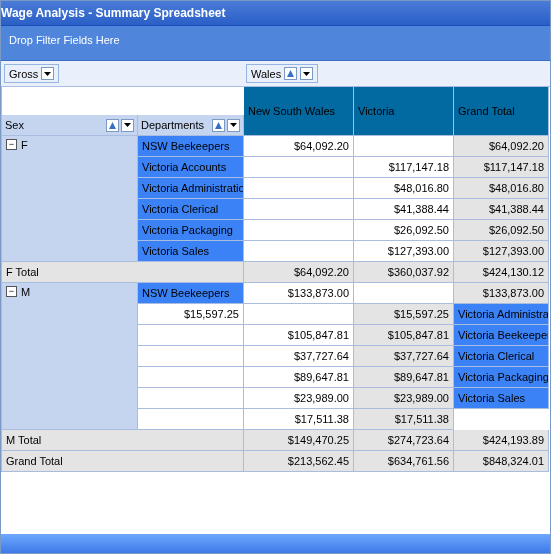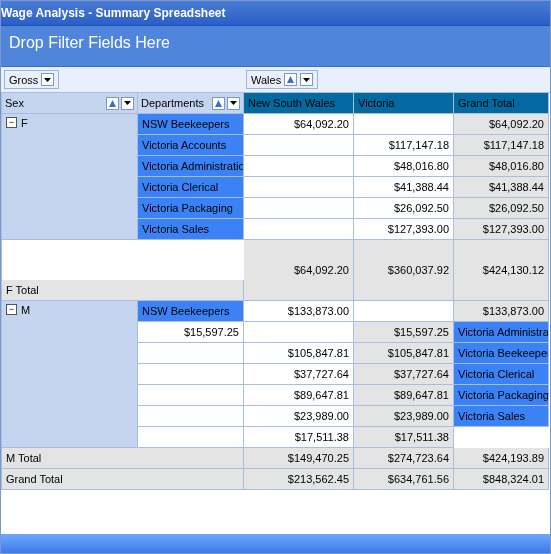--- a/index.html
+++ b/index.html
@@ -17,21 +17,21 @@
     background: linear-gradient(to bottom, #4a7bd6, #2a5fc7);
     color: #fff;
     font-weight: bold;
     font-size: 12px;
     padding: 5px 0;
     border-bottom: 1px solid #1a4fb7;
   }
   .filterbar {
     background: #4f86db;
     color: #fff;
-    font-size: 16px;
+    font-size: 11px;
     padding: 8px 4px 14px 8px;
     border-bottom: 1px solid #3a6fc6;
   }
   .fieldrow {
     display: flex;
     background: #eaf0fb;
     border-bottom: 1px solid #a9bde0;
   }
   .field-btn {
     display: inline-flex;
@@ -73,20 +73,21 @@
     background: #0369a1;
     font-weight: normal;
     color: #000;
     position: relative;
   }
   .hdr-field {
     background: #c5d5f0;
     display: flex;
     justify-content: space-between;
     padding: 2px 3px;
+    margin-top: 28px;
   }
   .hdr-field .icons { display: flex; gap: 2px; }
   .hdr-field .iconbox {
     width: 13px; height: 13px;
     border: 1px solid #7a9ac5;
     background: #fff;
     display: flex;
     align-items: center;
     justify-content: center;
   }
@@ -227,21 +228,21 @@
     <div class="cell val">$41,388.44</div>
     <div class="cell val gt-col">$41,388.44</div>
     <div class="cell rowlabel trunc">Victoria Packaging</div>
     <div class="cell val"></div>
     <div class="cell val">$26,092.50</div>
     <div class="cell val gt-col">$26,092.50</div>
     <div class="cell rowlabel trunc">Victoria Sales</div>
     <div class="cell val"></div>
     <div class="cell val">$127,393.00</div>
     <div class="cell val gt-col">$127,393.00</div>
-    <div class="cell rowlabel subtotal" style="grid-column: span 2; margin-top: 40px;">F Total</div>
+    <div class="cell rowlabel subtotal" style="grid-column: span 2;">F Total</div>
     <div class="cell val subtotal">$64,092.20</div>
     <div class="cell val subtotal">$360,037.92</div>
     <div class="cell val subtotal">$424,130.12</div>
     <div class="cell groupcell" style="grid-row: span 7;">
       <span class="expander">−</span>
       <span>M</span>
     </div>
     <div class="cell rowlabel trunc">NSW Beekeepers</div>
     <div class="cell val">$133,873.00</div>
     <div class="cell val"></div>

